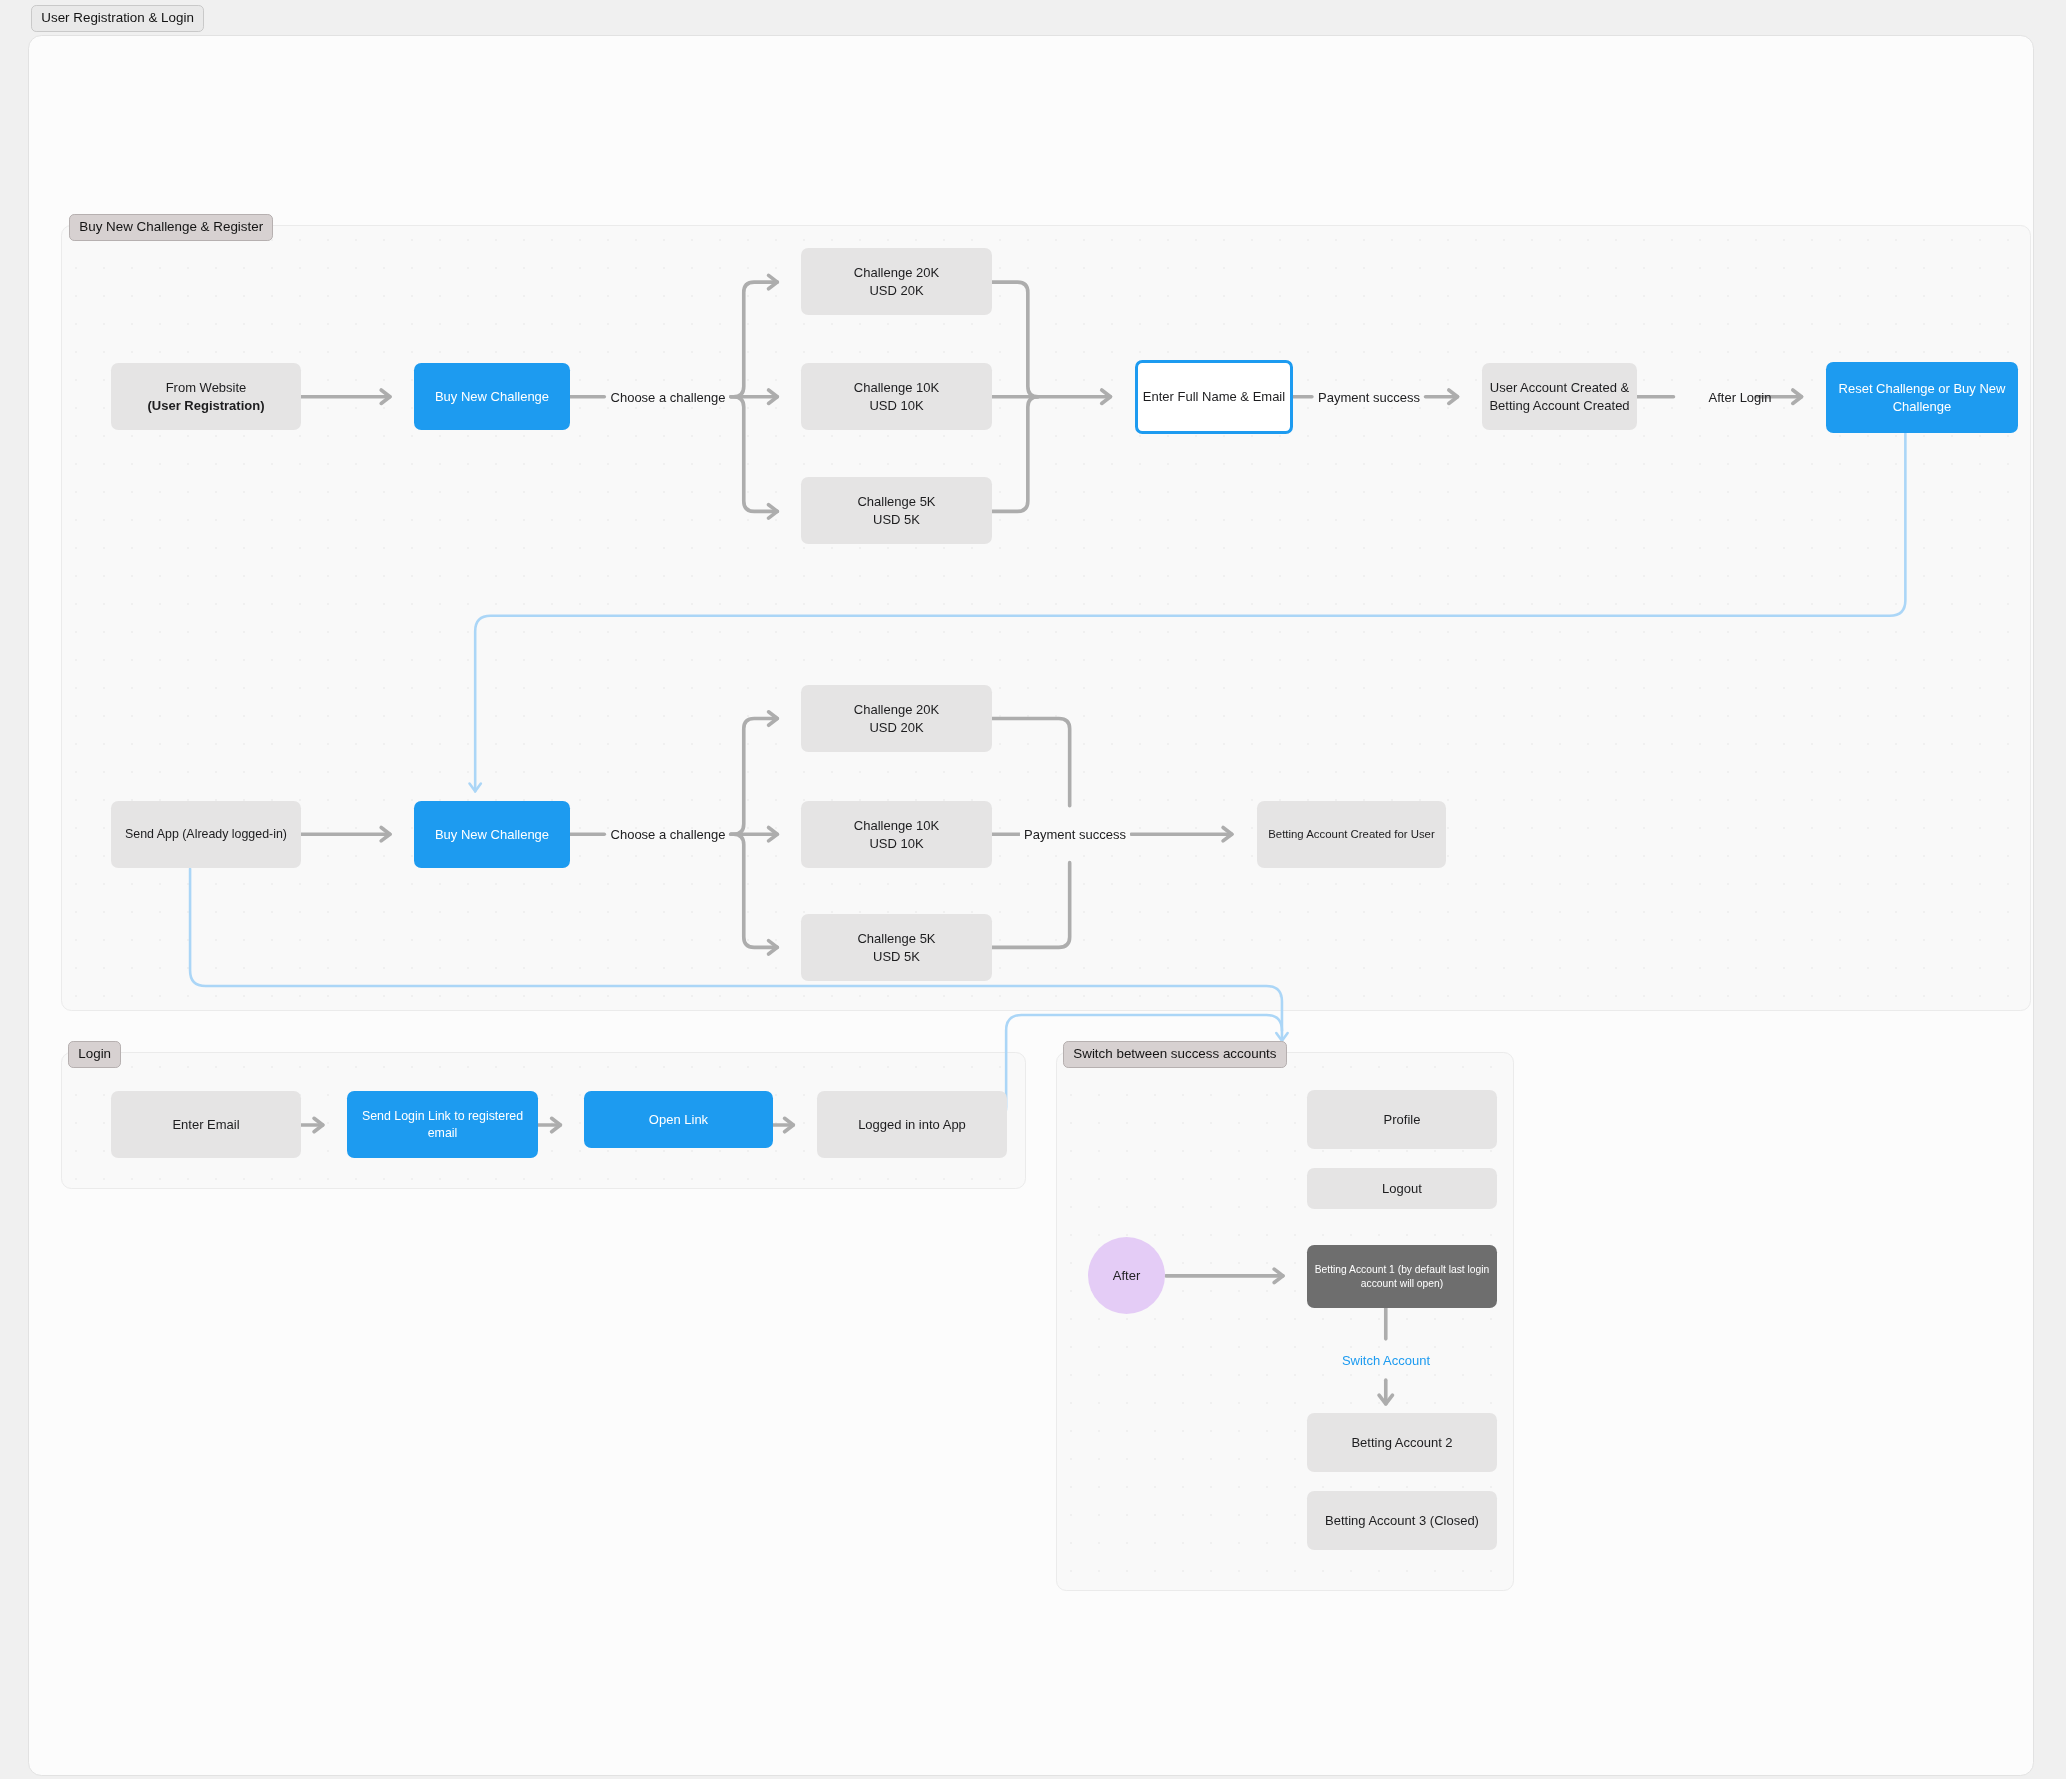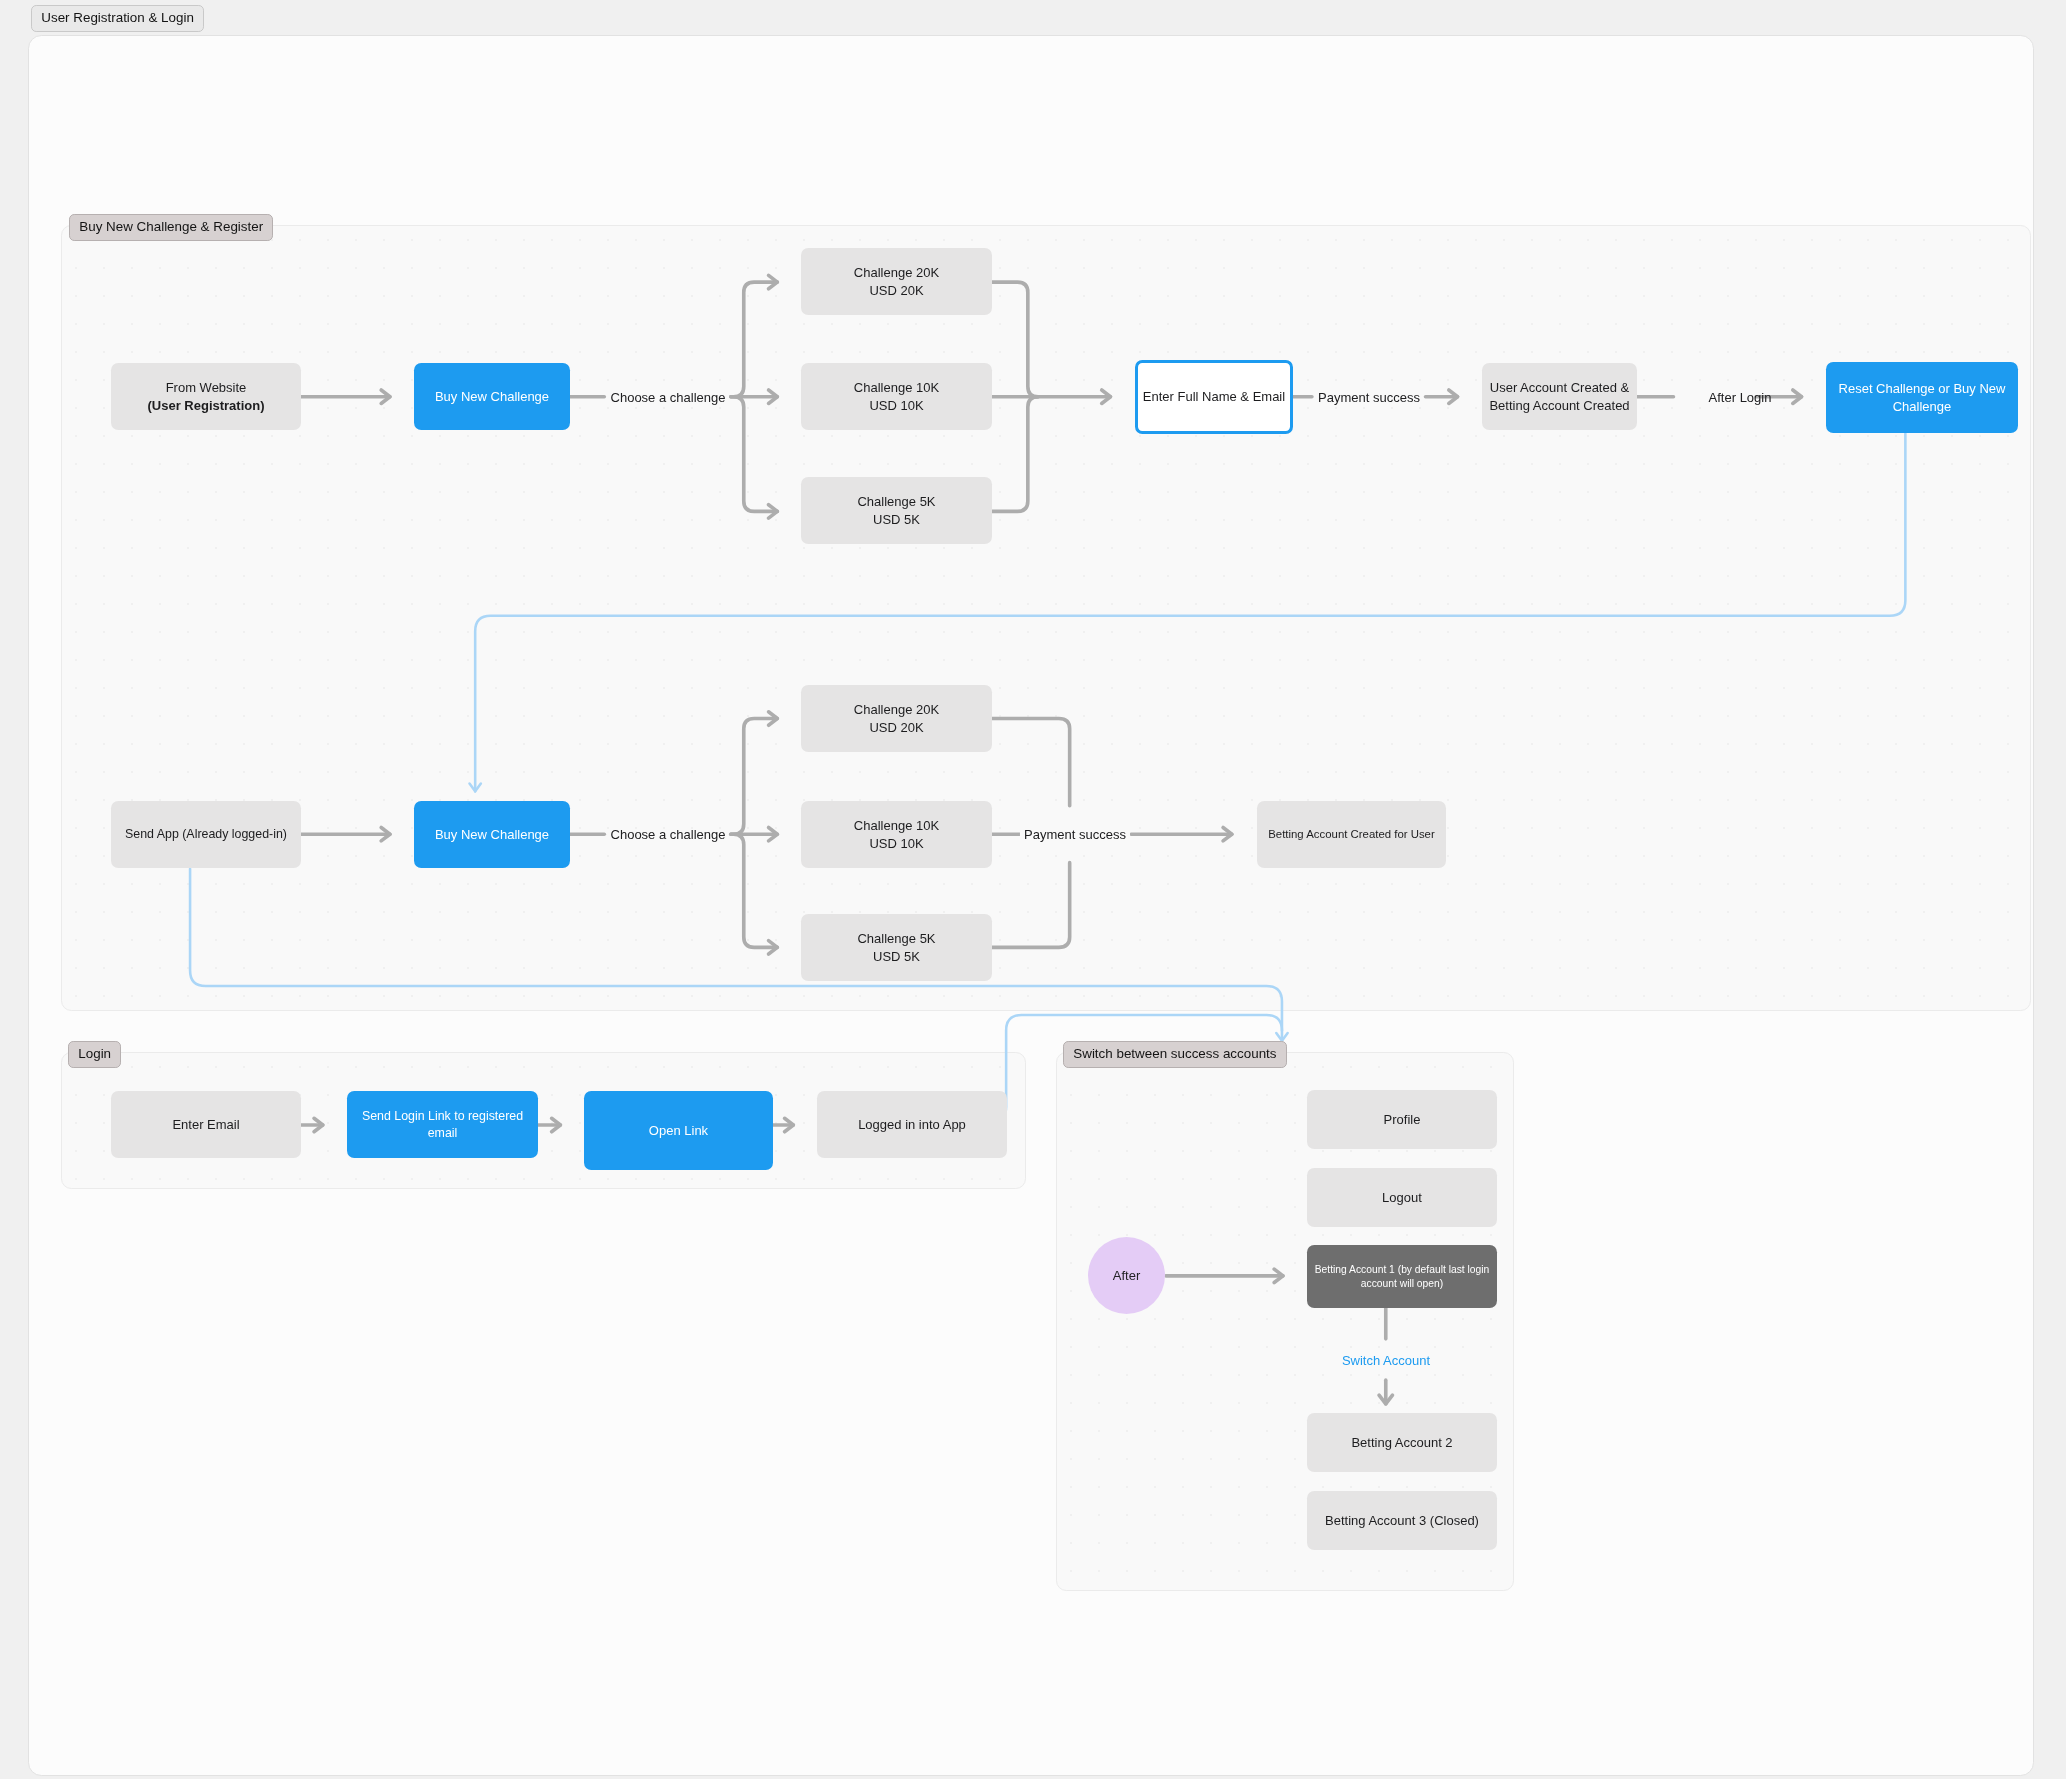--- a/index.html
+++ b/index.html
@@ -163,31 +163,31 @@
   <div class="node" style="left:1241px;top:801px;width:189px;height:67px;font-size:11.4px;">
     <span>Betting Account Created for User</span>
   </div>
 
   <div class="node" style="left:95px;top:1091px;width:190px;height:67px;">
     <span>Enter Email</span>
   </div>
   <div class="node blue" style="left:331px;top:1091px;width:191px;height:67px;font-size:12.4px;padding:3.1px 8.3px;">
     <span>Send Login Link to registered email</span>
   </div>
-  <div class="node blue" style="left:568px;top:1091px;width:189px;height:79px;">
+  <div class="node blue" style="left:568px;top:1091px;width:189px;height:57px;">
     <span>Open Link</span>
   </div>
   <div class="node" style="left:801px;top:1091px;width:190px;height:67px;">
     <span>Logged in into App</span>
   </div>
 
   <div class="node" style="left:1291px;top:1090px;width:190px;height:59px;">
     <span>Profile</span>
   </div>
-  <div class="node" style="left:1291px;top:1168px;width:190px;height:59px;">
+  <div class="node" style="left:1291px;top:1168px;width:190px;height:41px;">
     <span>Logout</span>
   </div>
   <div class="circle" style="left:1088px;top:1237px;width:77px;height:77px;">
     <span>After</span>
   </div>
   <div class="node dark" style="left:1291px;top:1245px;width:190px;height:63px;font-size:10.3px;padding:3.1px 7.2px;">
     <span>Betting Account 1 (by default last login account will open)</span>
   </div>
   <div class="linktext" style="left:1386px;top:1360px;">Switch Account</div>
   <div class="node" style="left:1291px;top:1413px;width:190px;height:59px;">

